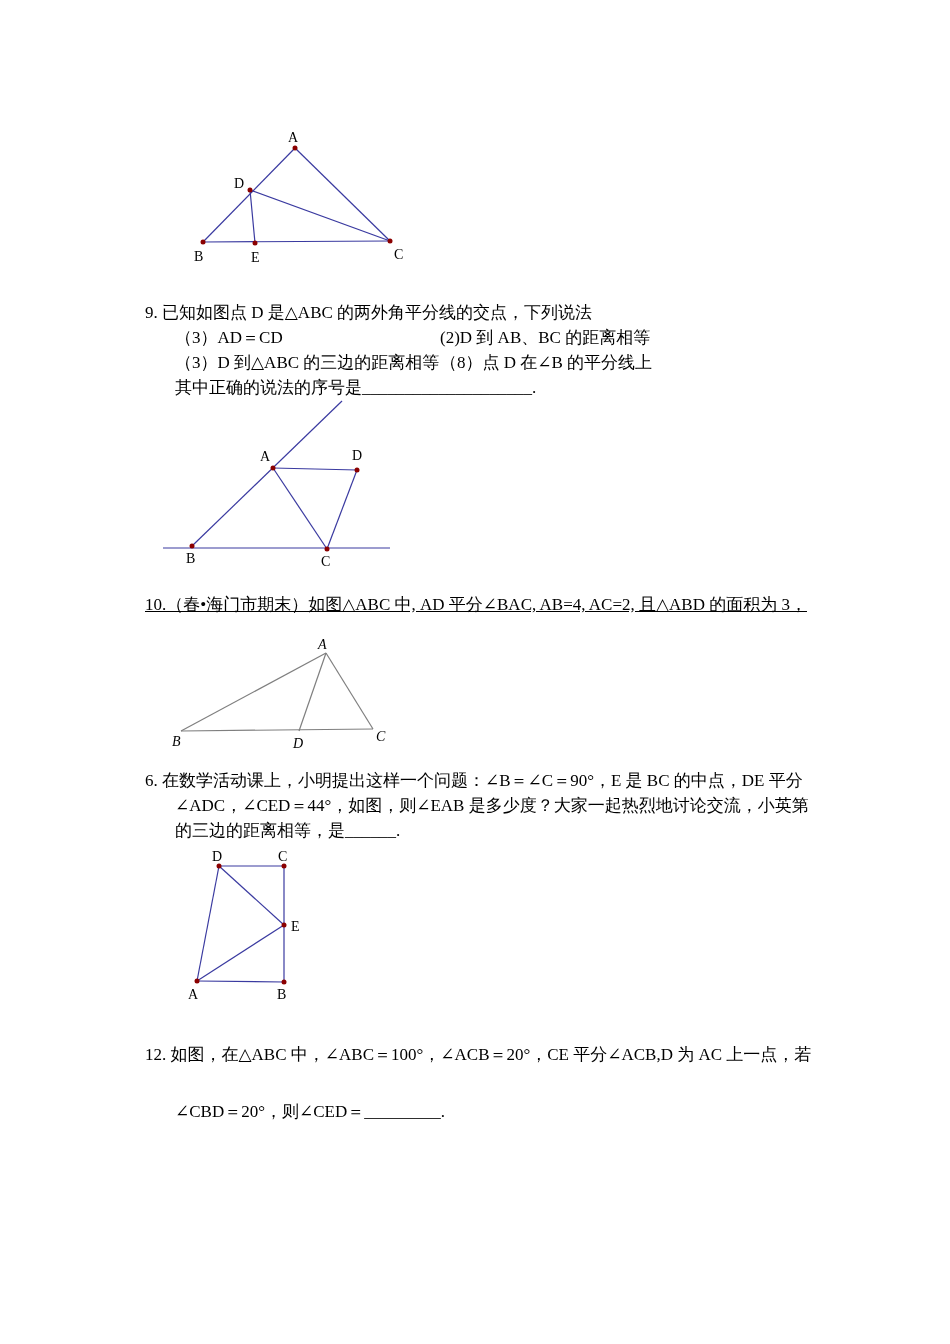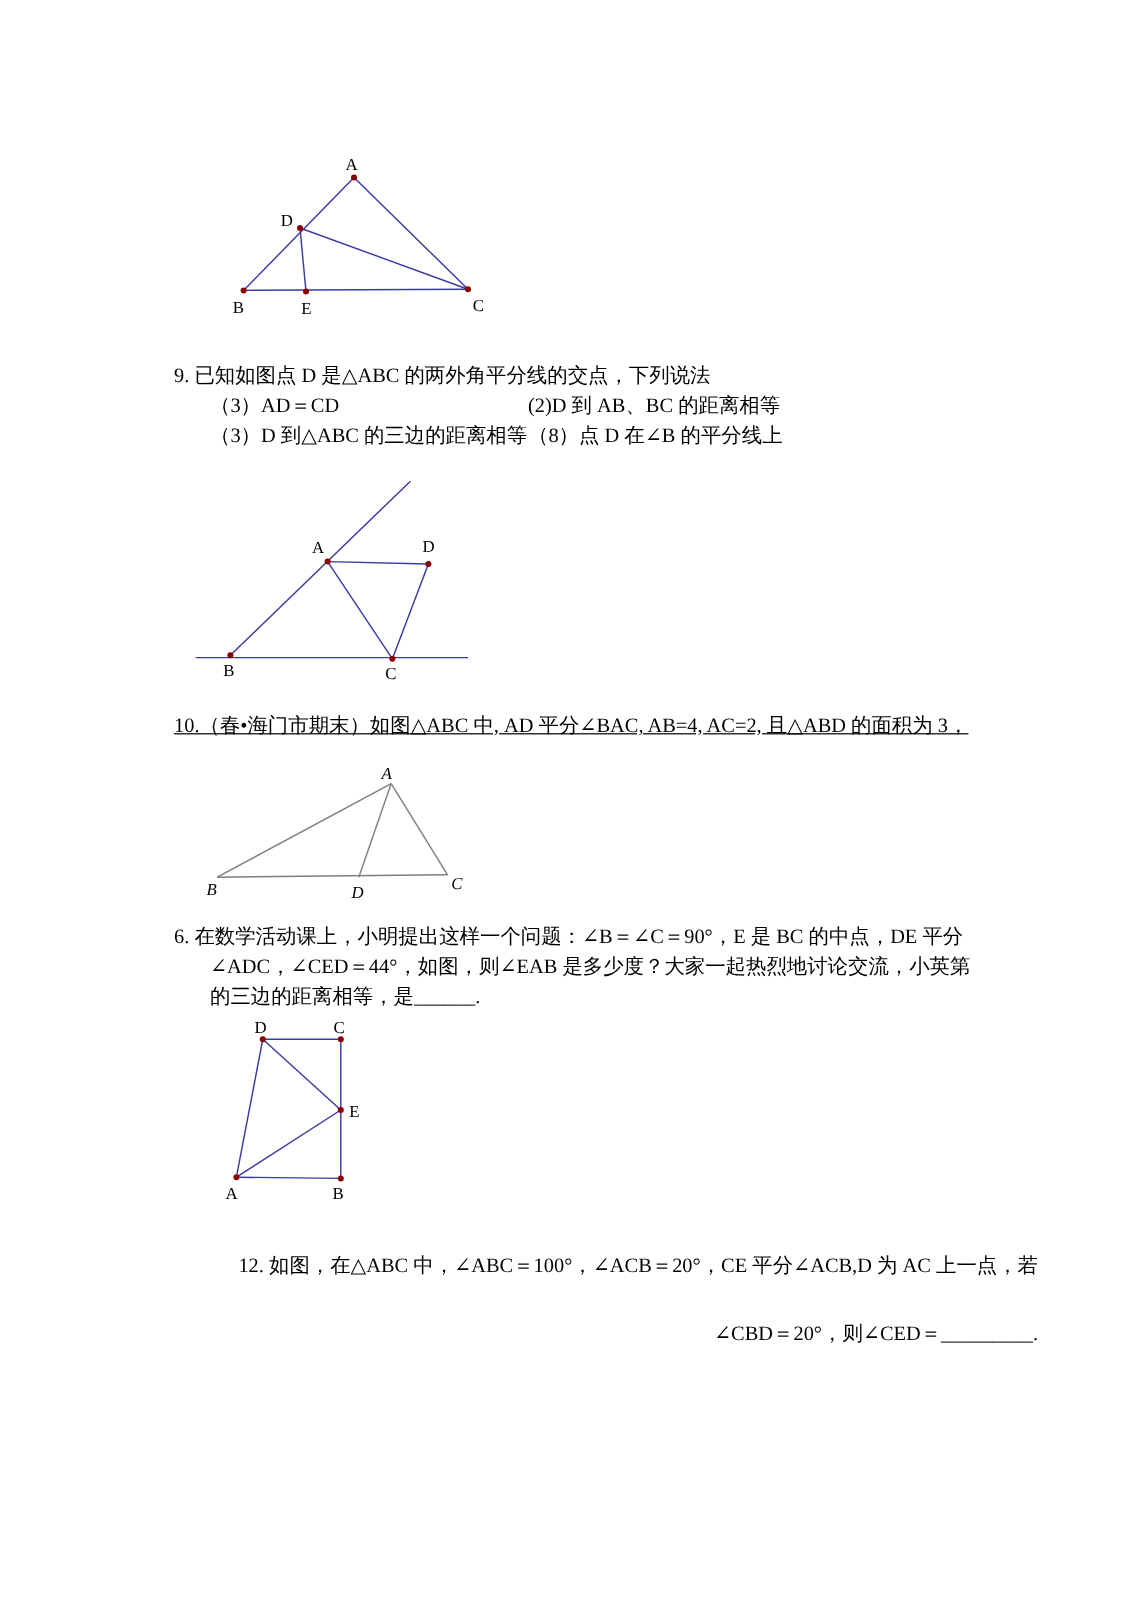--- a/index.html
+++ b/index.html
@@ -43,20 +43,21 @@
     </svg>
 
   <div class="qblock" style="left:145px; top:300px; width:700px;">
     <div class="qline">9. 已知如图点 D 是△ABC 的两外角平分线的交点，下列说法</div>
     <div class="qline indent">
       <span class="colA">（3）AD＝CD</span><span>(2)D 到 AB、BC 的距离相等</span>
     </div>
     <div class="qline indent">
       <span class="colA">（3）D 到△ABC 的三边的距离相等</span><span>（8）点 D 在∠B 的平分线上</span>
     </div>
+    <div class="qline indent">其中正确的说法的序号是____________________.</div>
   </div>
 
   <svg class="fig" width="260" height="180" style="left:150px; top:395px;">
       <line x1="13" y1="153" x2="240" y2="153" stroke="#3a3aa0" stroke-width="1.2"></line>
       <line x1="42" y1="151" x2="192" y2="6" stroke="#3a3aa0" stroke-width="1.2"></line>
       <line x1="123" y1="73" x2="207" y2="75" stroke="#3a3aa0" stroke-width="1.2"></line>
       <line x1="123" y1="73" x2="177" y2="154" stroke="#3a3aa0" stroke-width="1.2"></line>
       <line x1="207" y1="75" x2="177" y2="154" stroke="#3a3aa0" stroke-width="1.2"></line>
       <circle cx="123" cy="73" r="2.5" fill="#8b0000"></circle>
       <text x="110" y="66" class="fig-label">A</text>
@@ -101,18 +102,18 @@
       <circle cx="114" cy="21" r="2.5" fill="#8b0000"></circle>
       <text x="108" y="16" class="fig-label">C</text>
       <circle cx="114" cy="80" r="2.5" fill="#8b0000"></circle>
       <text x="121" y="86" class="fig-label">E</text>
       <circle cx="27" cy="136" r="2.5" fill="#8b0000"></circle>
       <text x="18" y="154" class="fig-label">A</text>
       <circle cx="114" cy="137" r="2.5" fill="#8b0000"></circle>
       <text x="107" y="154" class="fig-label">B</text>
     </svg>
 
-  <div class="qblock" style="left:145px; top:1042px; width:720px;text-align:right;">
+  <div class="qblock" style="left:145px; top:1042px; width:720px;">
     <div class="qline">12. 如图，在△ABC 中，∠ABC＝100°，∠ACB＝20°，CE 平分∠ACB,D 为 AC 上一点，若</div>
     <div class="qline indent gap2">∠CBD＝20°，则∠CED＝_________.</div>
   </div>
 
 </div>
 
 </body></html>

